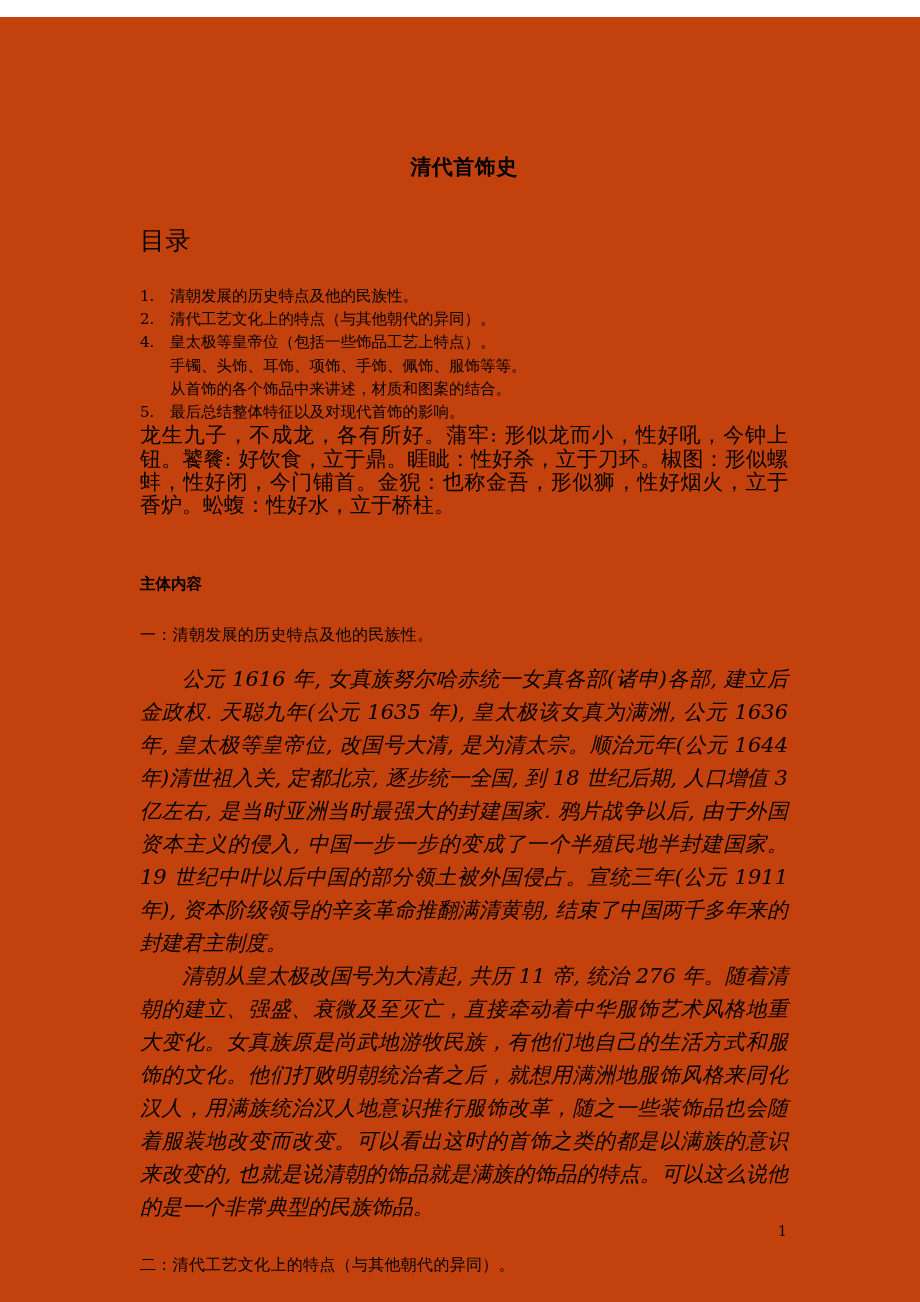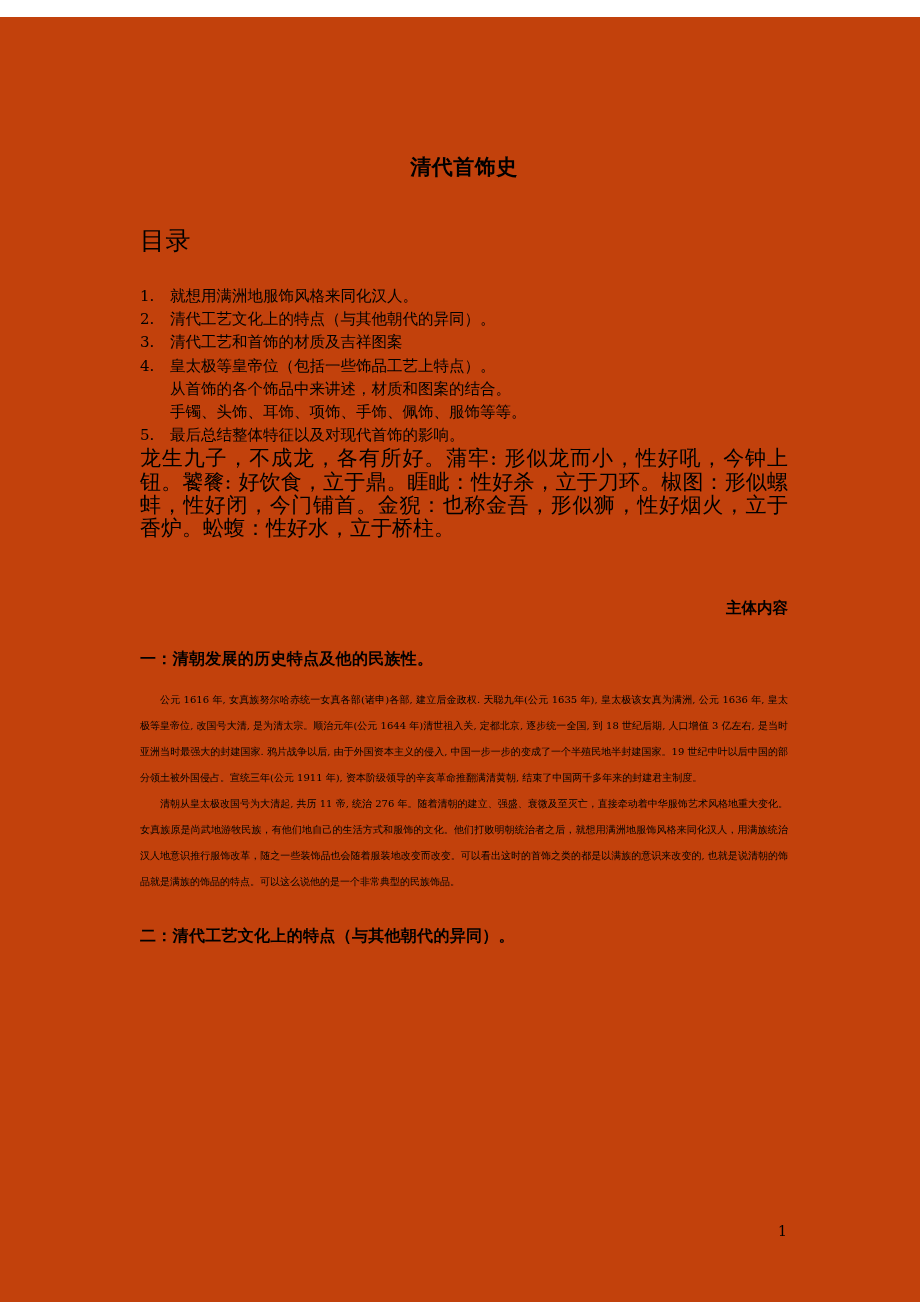--- a/index.html
+++ b/index.html
@@ -102,45 +102,45 @@
 
   
   .main-heading {
     margin: 0;
     padding: 0;
     padding-top: 56px;
     font-family: "DejaVu Sans", "Liberation Sans", sans-serif;
     font-weight: bold;
     font-size: 15.5px;
     line-height: 23px;
-    text-align: right;
   }
   .sec-heading {
     margin: 0;
     padding: 0;
     padding-top: 27px;
     font-family: "DejaVu Sans", "Liberation Sans", sans-serif;
-    font-weight: bold;
+    font-weight: normal;
     font-size: 16px;
     line-height: 23px;
     letter-spacing: 0.3px;
   }
   .sec-heading.tight {
     padding-top: 29px;
   }
 
   
   .body-para {
     margin: 0;
     padding: 0;
-    font-size: 10px;
-    line-height: 26px;
+    font-size: 21px;
+    line-height: 33px;
     text-align: justify;
     text-justify: inter-ideograph;
     text-indent: 2em;
+    font-style: italic;
   }
   .body-para.first {
     padding-top: 17px;
   }
   .body-para.wide-indent {
     text-indent: 3.1em;
   }
 
   
   .page-number {
@@ -162,37 +162,34 @@
 <div class="page">
   <div class="content">
 
     <h1 class="doc-title">清代首饰史</h1>
 
     <h2 class="toc-heading">目录</h2>
 
     <div class="toc-list">
 
       <div class="toc-item">
-        <span class="toc-num">1.</span><span class="toc-text">就想用满洲地服饰风格来同化汉人。</span>
+        <span class="toc-num">1.</span><span class="toc-text">清朝发展的历史特点及他的民族性。</span>
       </div>
 
       <div class="toc-item">
         <span class="toc-num">2.</span><span class="toc-text">清代工艺文化上的特点（与其他朝代的异同）。</span>
       </div>
 
-      <div class="toc-item">
-        <span class="toc-num">3.</span><span class="toc-text">清代工艺和首饰的材质及吉祥图案</span>
-      </div>
 
       <div class="toc-item">
         <span class="toc-num">4.</span><span class="toc-text">皇太极等皇帝位（包括一些饰品工艺上特点）。</span>
       </div>
 
+      <div class="toc-sub">手镯、头饰、耳饰、项饰、手饰、佩饰、服饰等等。</div>
       <div class="toc-sub">从首饰的各个饰品中来讲述，材质和图案的结合。</div>
-      <div class="toc-sub">手镯、头饰、耳饰、项饰、手饰、佩饰、服饰等等。</div>
 
       <div class="toc-item">
         <span class="toc-num">5.</span><span class="toc-text">最后总结整体特征以及对现代首饰的影响。</span>
       </div>
     </div>
 
 
     <p class="dragon-body">龙生九子，不成龙，各有所好。蒲牢: 形似龙而小，性好吼，今钟上钮。饕餮: 好饮食，立于鼎。睚眦：性好杀，立于刀环。椒图：形似螺蚌，性好闭，今门铺首。金猊：也称金吾，形似狮，性好烟火，立于香炉。蚣蝮：性好水，立于桥柱。</p>
 
     <h2 class="main-heading">主体内容</h2>

